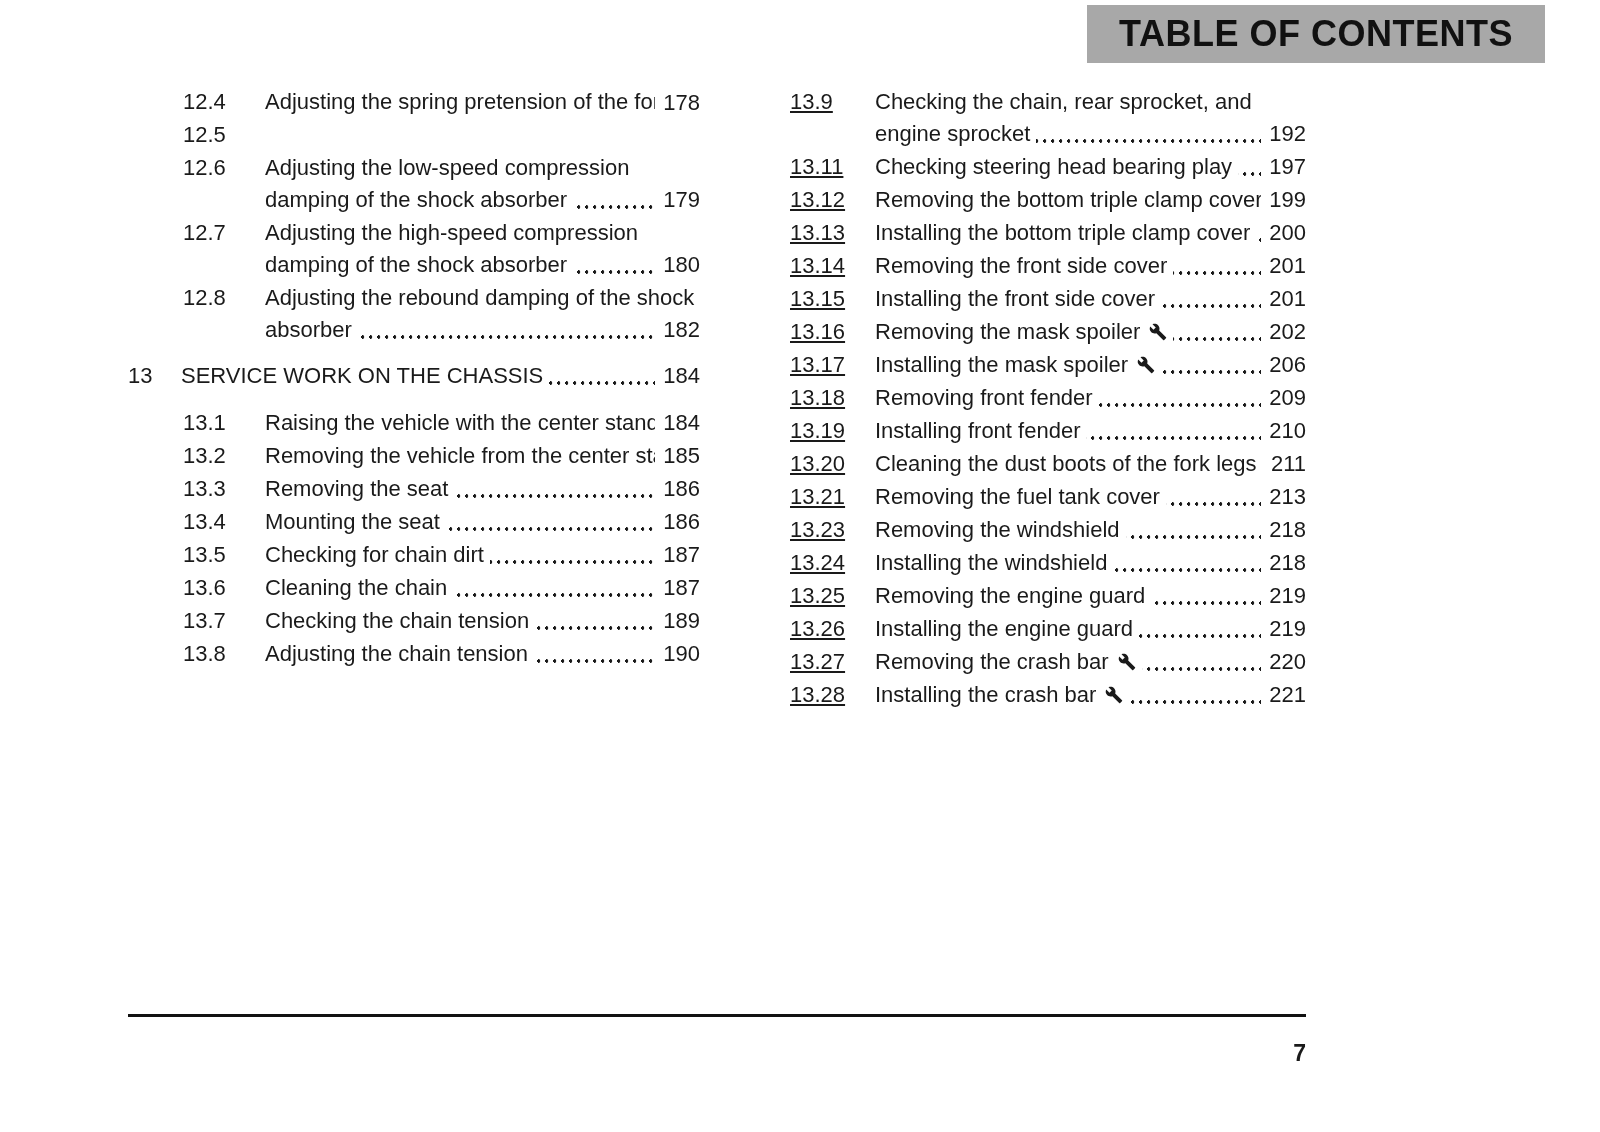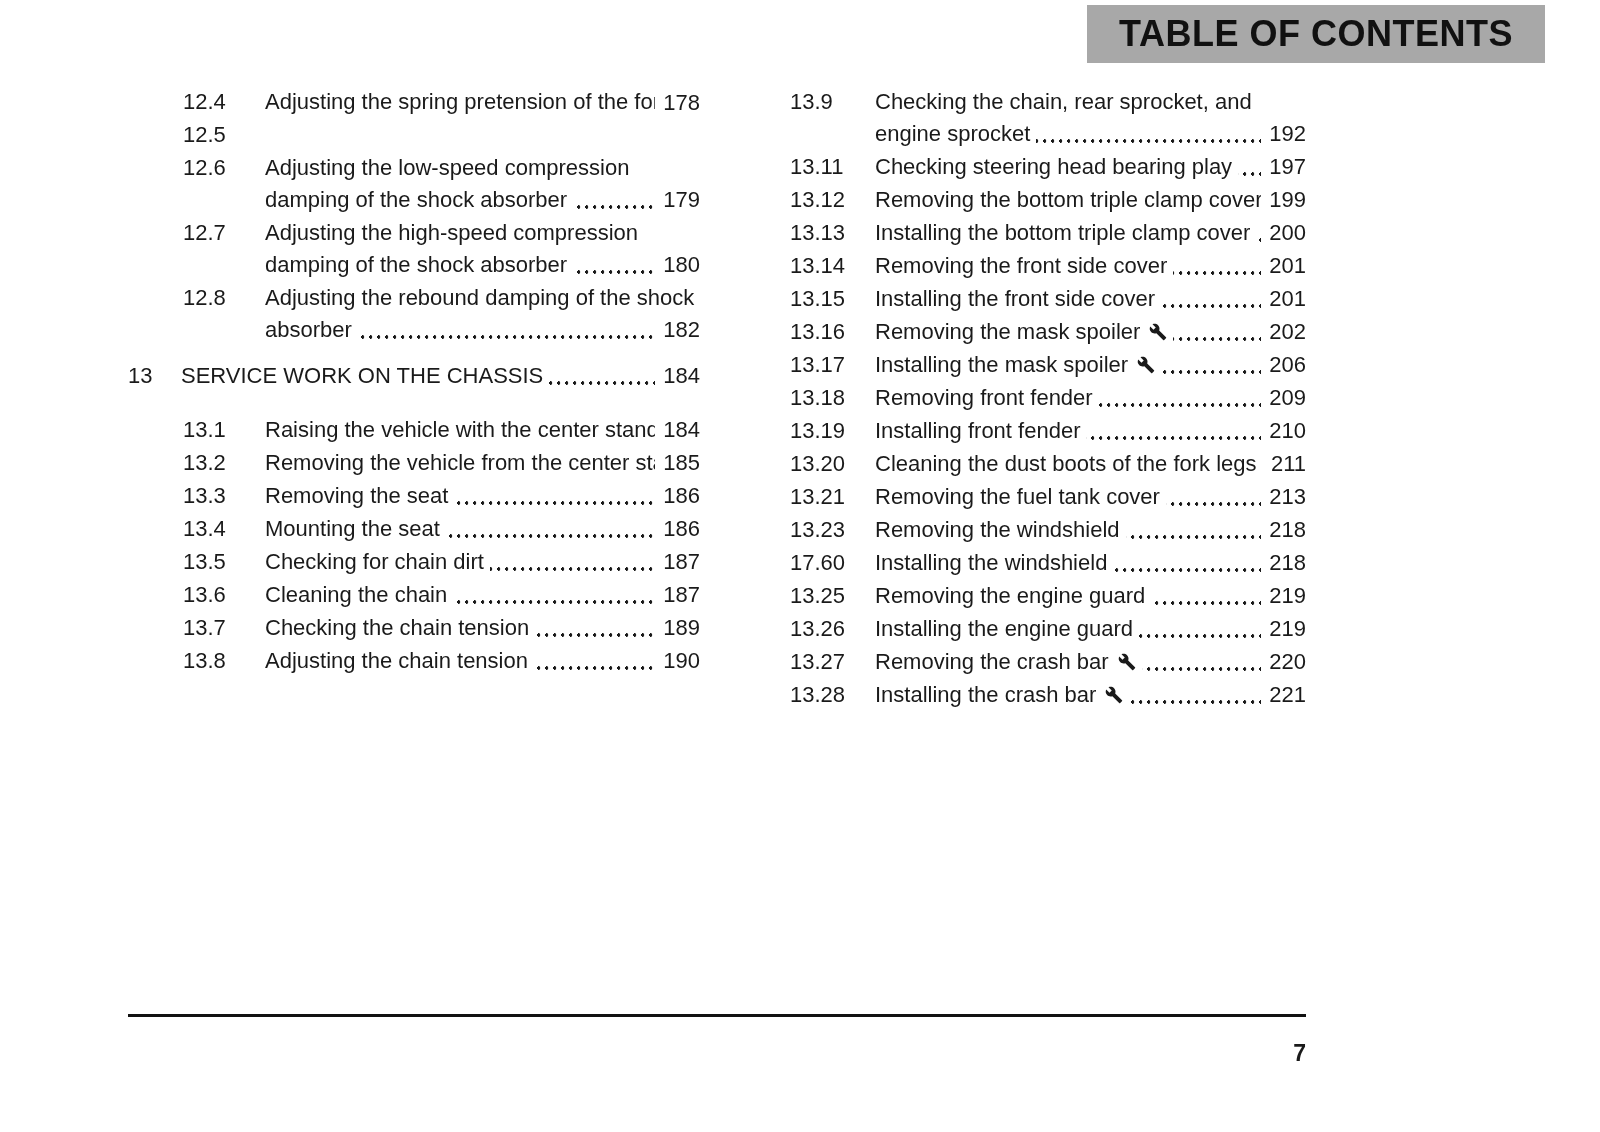--- a/index.html
+++ b/index.html
@@ -43,22 +43,22 @@
     line-height: 32px;
   }
   .col-left  { left: 128px; width: 572px; }
   .col-right { left: 790px; width: 516px; }
 
   
   .entry { display: flex; align-items: flex-start; margin-bottom: 1px; }
   .col-left .entry.sub { padding-left: 55px; }
   .entry .num { flex: 0 0 82px; }
   .col-left .entry.section .num { flex-basis: 53px; }
-  .col-right .entry .num { flex-basis: 85px; }
-  .entry.section { margin: 14px 0 22px; }
+  .col-right .entry .num { flex-basis: 85px; text-decoration: underline; }
+  .entry.section { margin: 14px 0 15px; }
 
   .entry .body { flex: 1 1 auto; position: relative; }
 
   
   .leader {
     position: absolute;
     left: 0; right: 3px; bottom: 7px; height: 4px;
     background-image: radial-gradient(circle at 1.7px 2px, var(--c-text, #1a1a1a) 1.55px, rgba(0,0,0,0) 1.9px);
     background-size: 8px 4px;
     background-repeat: repeat-x;
@@ -226,21 +226,21 @@
         </div>
         <div class="entry sub">
           <span class="num">13.21</span>
           <div class="body"><span class="leader"></span><span class="title">Removing the fuel tank cover</span><span class="page-ref">213</span></div>
         </div>
         <div class="entry sub">
           <span class="num">13.23</span>
           <div class="body"><span class="leader"></span><span class="title">Removing the windshield</span><span class="page-ref">218</span></div>
         </div>
         <div class="entry sub">
-          <span class="num">17.60</span>
+          <span class="num">13.24</span>
           <div class="body"><span class="leader"></span><span class="title">Installing the windshield</span><span class="page-ref">218</span></div>
         </div>
         <div class="entry sub">
           <span class="num">13.25</span>
           <div class="body"><span class="leader"></span><span class="title">Removing the engine guard</span><span class="page-ref">219</span></div>
         </div>
         <div class="entry sub">
           <span class="num">13.26</span>
           <div class="body"><span class="leader"></span><span class="title">Installing the engine guard</span><span class="page-ref">219</span></div>
         </div>

